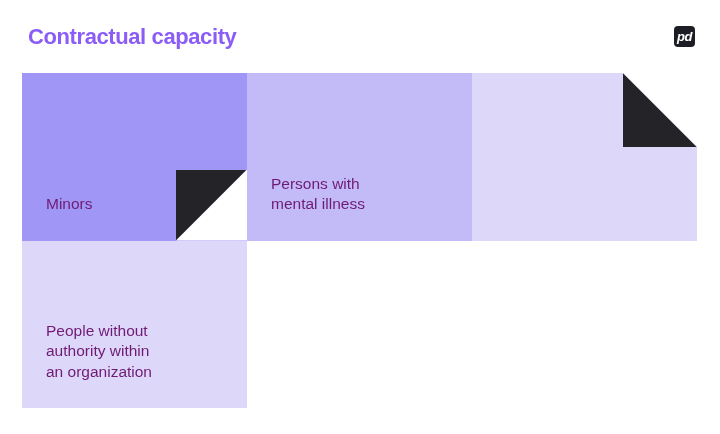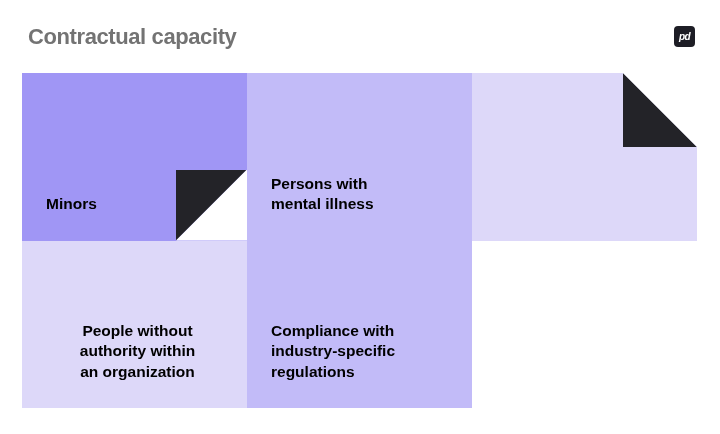--- a/index.html
+++ b/index.html
@@ -15,35 +15,35 @@
     background: #ffffff;
     overflow: hidden;
   }
   .page-title {
     position: absolute;
     left: 28px;
     top: 24px;
     font-size: 22px;
     font-weight: bold;
     letter-spacing: -0.4px;
-    color: #737373;
+    color: #8b5cf6;
   }
   .logo {
     position: absolute;
     top: 26px;
     right: 25px;
     width: 21px;
     height: 21px;
     background: #1d1d25;
     border-radius: 4px;
     display: flex;
     align-items: center;
     justify-content: center;
     color: #ffffff;
-    font-size: 10px;
+    font-size: 13px;
     font-weight: bold;
     letter-spacing: -0.5px;
     font-style: italic;
   }
   .grid {
     position: absolute;
     left: 22px;
     top: 73px;
     width: 675px;
     height: 335px;
@@ -54,23 +54,23 @@
   .cell {
     position: relative;
     display: flex;
     flex-direction: column;
     justify-content: flex-end;
     padding: 18px 18px 26px 24px;
     box-sizing: border-box;
   }
   .cell-label {
     font-size: 15.5px;
-    font-weight: bold;
+    font-weight: normal;
     line-height: 1.32;
-    color: #000000;
+    color: #701a75;
     white-space: pre-line;
   }
   
   .fold {
     position: absolute;
     pointer-events: none;
   }
   .fold-br {
     right: 0;
     bottom: 0;
@@ -132,27 +132,22 @@
 mental illness</span>
     </div>
 
     <div class="cell" style="background: rgb(221, 216, 249);">
       <span class="fold fold-tr">
         <span class="tri tri-black"></span>
         <span class="tri tri-white"></span>
       </span>
     </div>
 
-    <div class="cell" style="background: rgb(221, 216, 249); text-align: center;">
+    <div class="cell" style="background: rgb(221, 216, 249);">
       <span class="cell-label">People without
 authority within
 an organization</span>
     </div>
 
 
-    <div class="cell" style="background: rgb(194, 187, 248);">
-      <span class="cell-label">Compliance with
-industry-specific
-regulations</span>
-    </div>
 
   </div>
 </div>
 
 </body></html>

